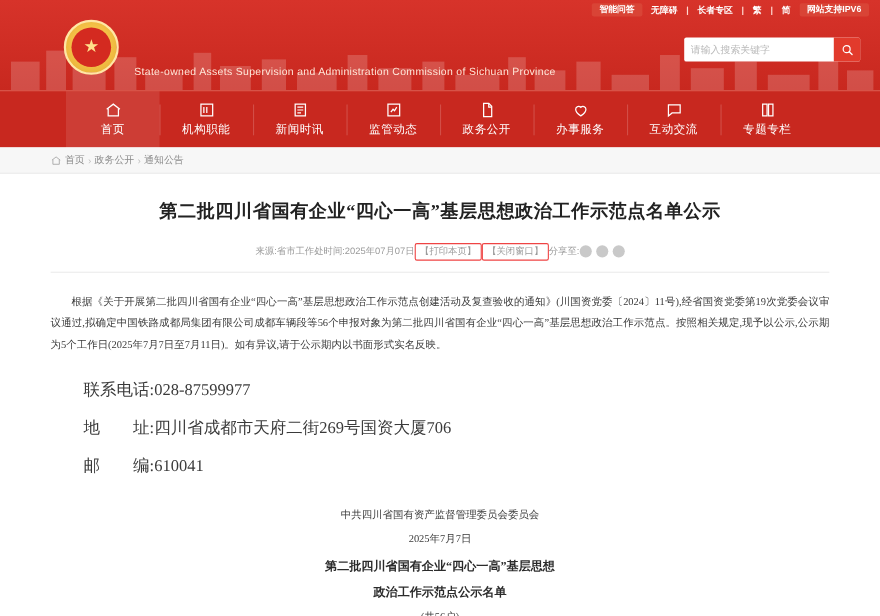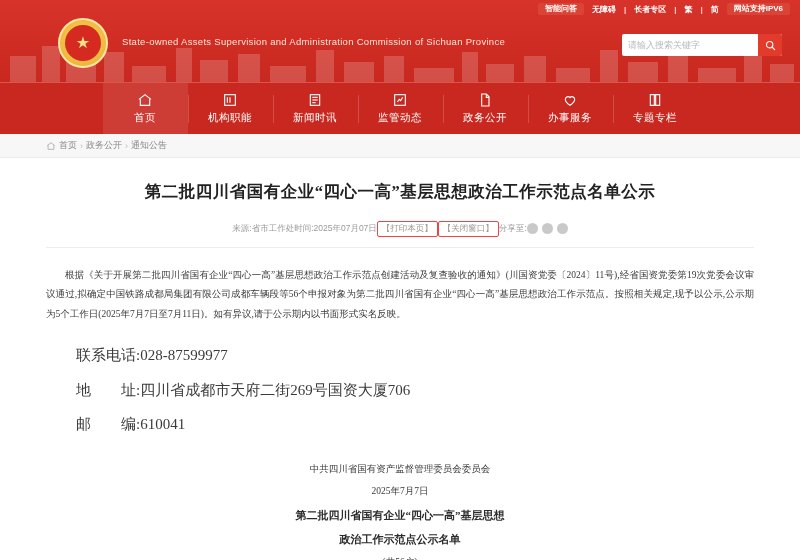--- a/index.html
+++ b/index.html
@@ -51,21 +51,21 @@
   }
   .title-zh {
     position: absolute; left: 120px; top: 18px;
     color: #ffffff; font-size: 25px; font-weight: bold;
     letter-spacing: 1.5px;
     font-family: "Liberation Serif", serif;
     white-space: nowrap;
     text-shadow: 0 1px 2px rgba(0,0,0,.25);
   }
   .title-en {
-    position: absolute; left: 122px; top: 36px;
+    position: absolute; left: 122px; top: 60px;
     color: #ffe7d9; font-size: 9.5px; letter-spacing: .3px;
     white-space: nowrap;
   }
 
   
   .searchwrap {
     position: absolute; right: 18px; top: 34px;
     width: 160px; height: 22px;
     background: #ffffff; border-radius: 2px;
     display: flex; align-items: center;
@@ -271,20 +271,26 @@
     <span class="nlabel">政务公开</span>
   </div>
   <div class="nav-item">
     <svg class="nicon" viewBox="0 0 24 24" fill="none" stroke="#fff" stroke-width="1.7">
       <path d="M12 20s-7-4.3-7-9a4 4 0 017-2.6A4 4 0 0119 11c0 4.7-7 9-7 9z"></path>
     </svg>
     <span class="nlabel">办事服务</span>
   </div>
   <div class="nav-item">
     <svg class="nicon" viewBox="0 0 24 24" fill="none" stroke="#fff" stroke-width="1.7">
+      <path d="M4 5h16v11H9l-5 4z"></path>
+    </svg>
+    <span class="nlabel">互动交流</span>
+  </div>
+  <div class="nav-item">
+    <svg class="nicon" viewBox="0 0 24 24" fill="none" stroke="#fff" stroke-width="1.7">
       <path d="M5 4h6v16H5z"></path>
         <path d="M13 4h6v16h-6z"></path>
     </svg>
     <span class="nlabel">专题专栏</span>
   </div>
 </div>
 
 <div class="crumbbar">
   <div class="crumb">
     <svg width="10" height="10" viewBox="0 0 24 24" fill="none" stroke="#a8a8a8" stroke-width="2">

